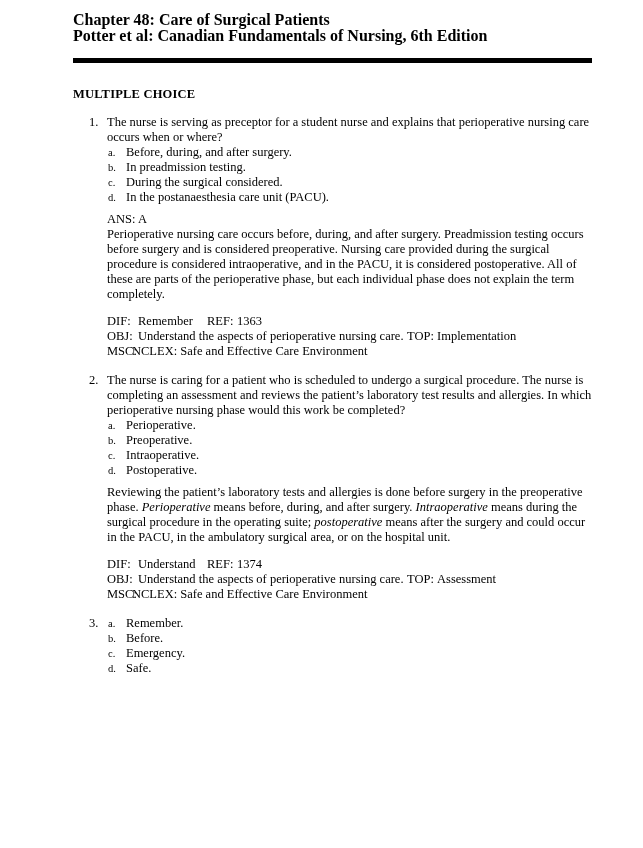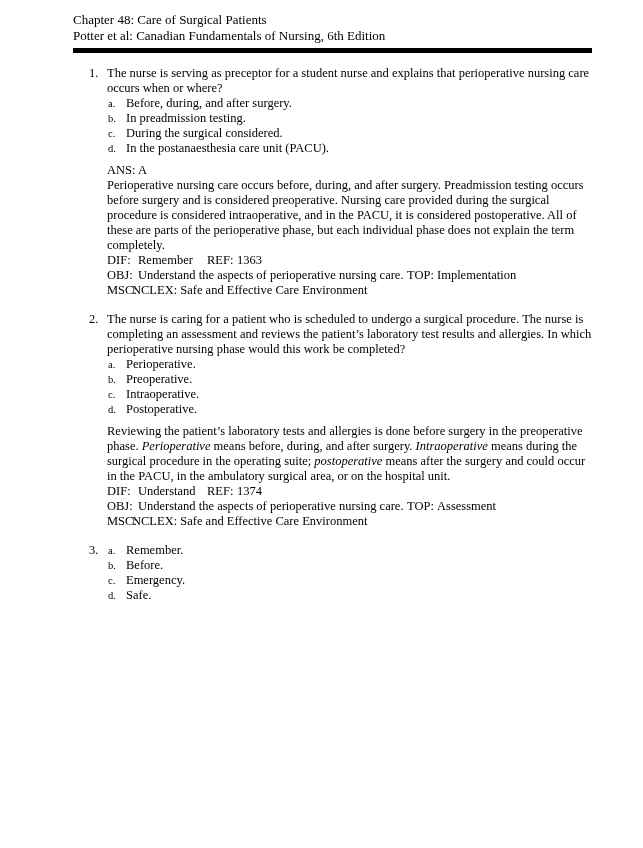--- a/index.html
+++ b/index.html
@@ -4,49 +4,50 @@
 <style>
   * { margin:0; padding:0; box-sizing:border-box; }
   html, body { background:#ffffff; }
   body {
     width:643px; height:848px; overflow:hidden;
     font-family:"Liberation Serif","DejaVu Serif",serif;
     font-size:12.5px; line-height:15px; color:#000;
   }
   .page { width:643px; height:848px; padding:12px 51px 0 73px; }
   .doc-header {
-    font-weight:normal; font-size:13px; line-height:16px;
-    border-bottom:5px solid #000; padding-bottom:4px;
+    font-weight:bold; font-size:16px; line-height:16px;
+    border-bottom:5px solid #000; padding-bottom:14px;
   }
   .section-heading { font-weight:bold; margin-top:24px; letter-spacing:0.2px; }
   .question-list { margin-top:13px; }
   .question { display:flex; }
   .question + .question { margin-top:14px; }
   .q-num { flex:none; width:34px; padding-left:16px; }
   .q-body { flex:1; min-width:0; }
   .option { display:flex; }
   .opt-letter { flex:none; width:19px; padding-left:1px; font-size:10.5px; }
   .opt-text { flex:1; }
   .answer-block { margin-top:7px; }
   .m-label, .ans-label { display:inline-block; }
   .w31 { width:31px; } .w69 { width:69px; } .w30 { width:30px; }
   .w269 { width:269px; } .w25 { width:25px; }
-  .meta { margin-top:0; }
+  .meta { margin-top:12px; }
   .meta-line { white-space:nowrap; }
 </style>
 </head>
 <body>
 
 <div class="page">
 
   <header class="doc-header">
     <div>Chapter 48: Care of Surgical Patients</div>
     <div>Potter et al: Canadian Fundamentals of Nursing, 6th Edition</div>
   </header>
 
+  <div class="section-heading">MULTIPLE CHOICE</div>
 
   <div class="question-list">
 
     <section class="question">
       <span class="q-num">1.</span>
       <div class="q-body">
         <div class="q-stem">The nurse is serving as preceptor for a student nurse and explains that perioperative nursing care occurs when or where?</div>
         <div class="options">
           <div class="option">
               <span class="opt-letter">a.</span>

